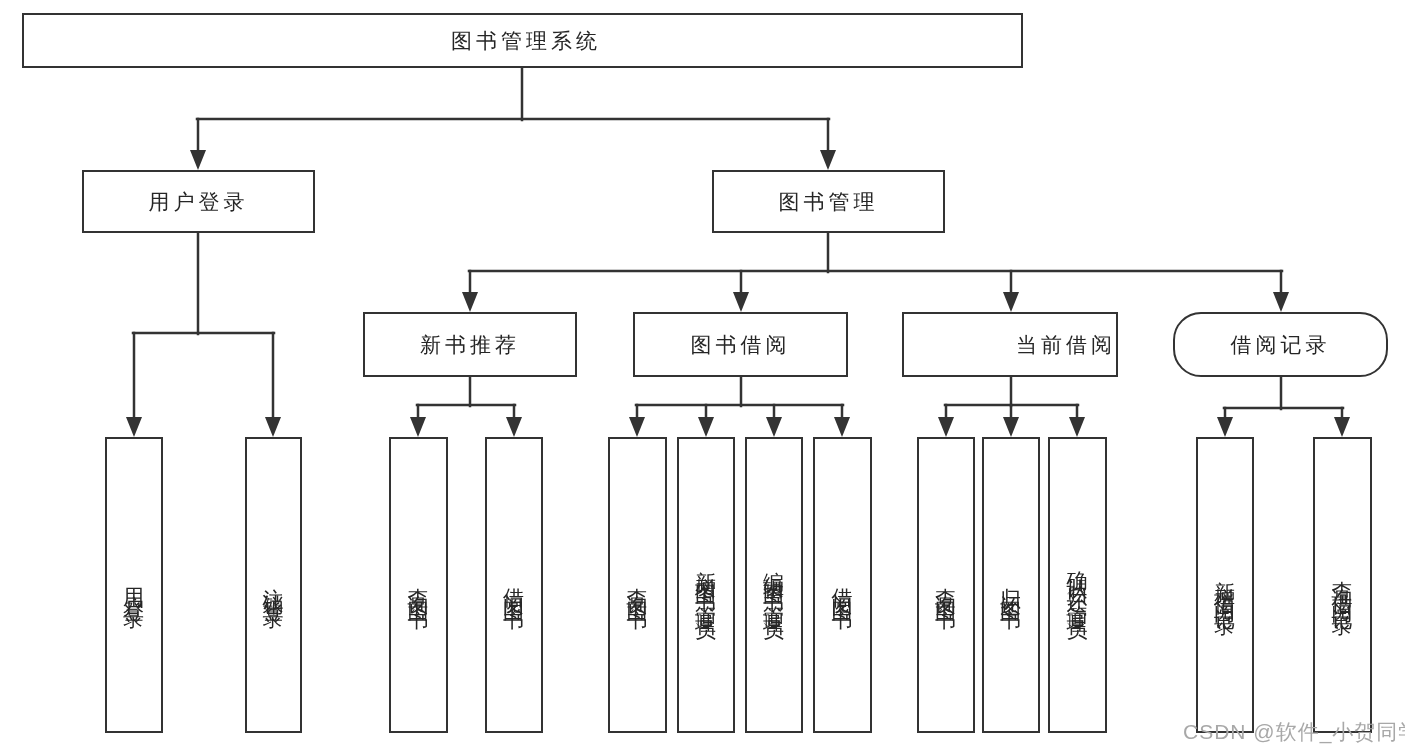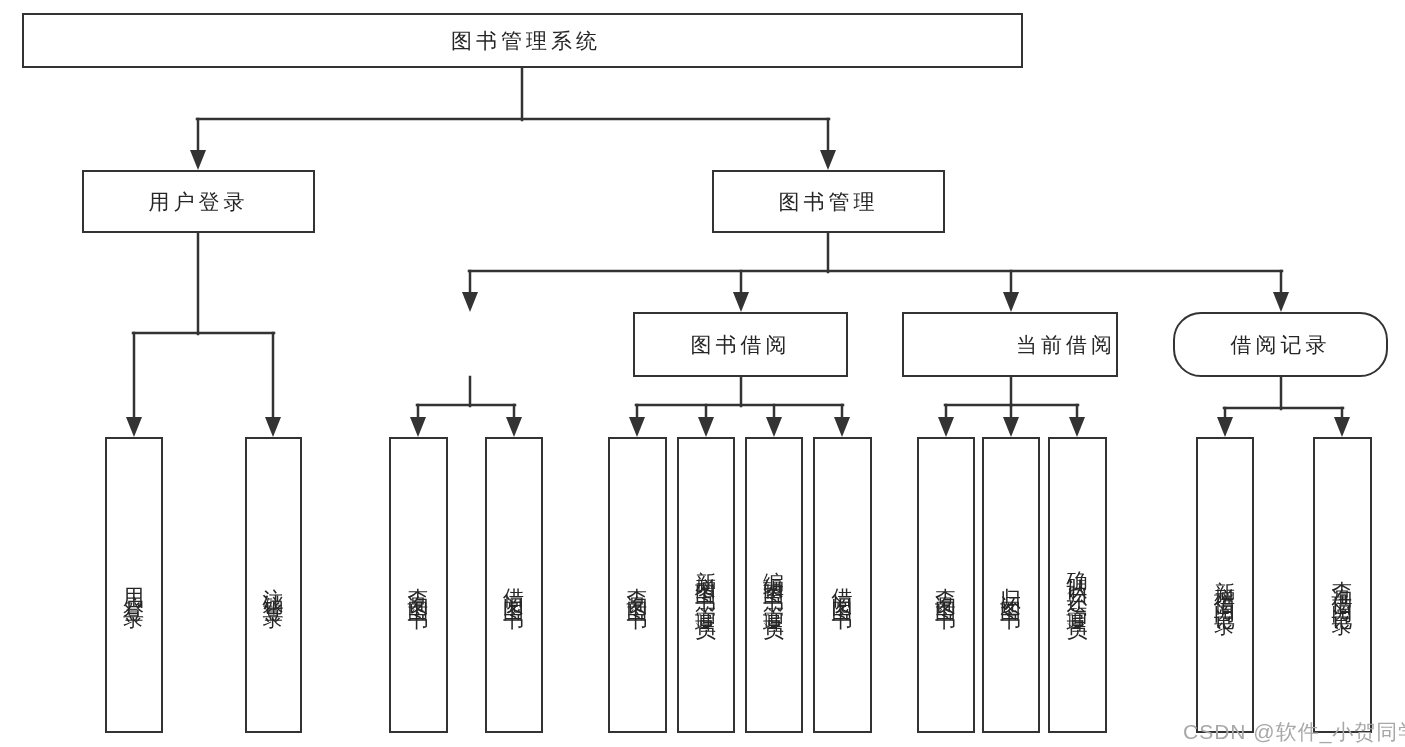--- a/index.html
+++ b/index.html
@@ -142,20 +142,23 @@
     <span>图书管理系统</span>
   </div>
 
   <div class="node h" style="left:82px; top:170px; width:233px; height:63px;">
     <span>用户登录</span>
   </div>
   <div class="node h" style="left:712px; top:170px; width:233px; height:63px;">
     <span>图书管理</span>
   </div>
 
+  <div class="node h" style="left:363px; top:312px; width:214px; height:65px;">
+    <span>新书推荐</span>
+  </div>
   <div class="node h" style="left:633px; top:312px; width:215px; height:65px;">
     <span>图书借阅</span>
   </div>
   <div class="node h" style="left:902px; top:312px; width:216px; height:65px;justify-content:flex-end;">
     <span>当前借阅</span>
   </div>
   <div class="node h" style="left:1173px; top:312px; width:215px; height:65px;border-radius:28px;">
     <span>借阅记录</span>
   </div>
 

